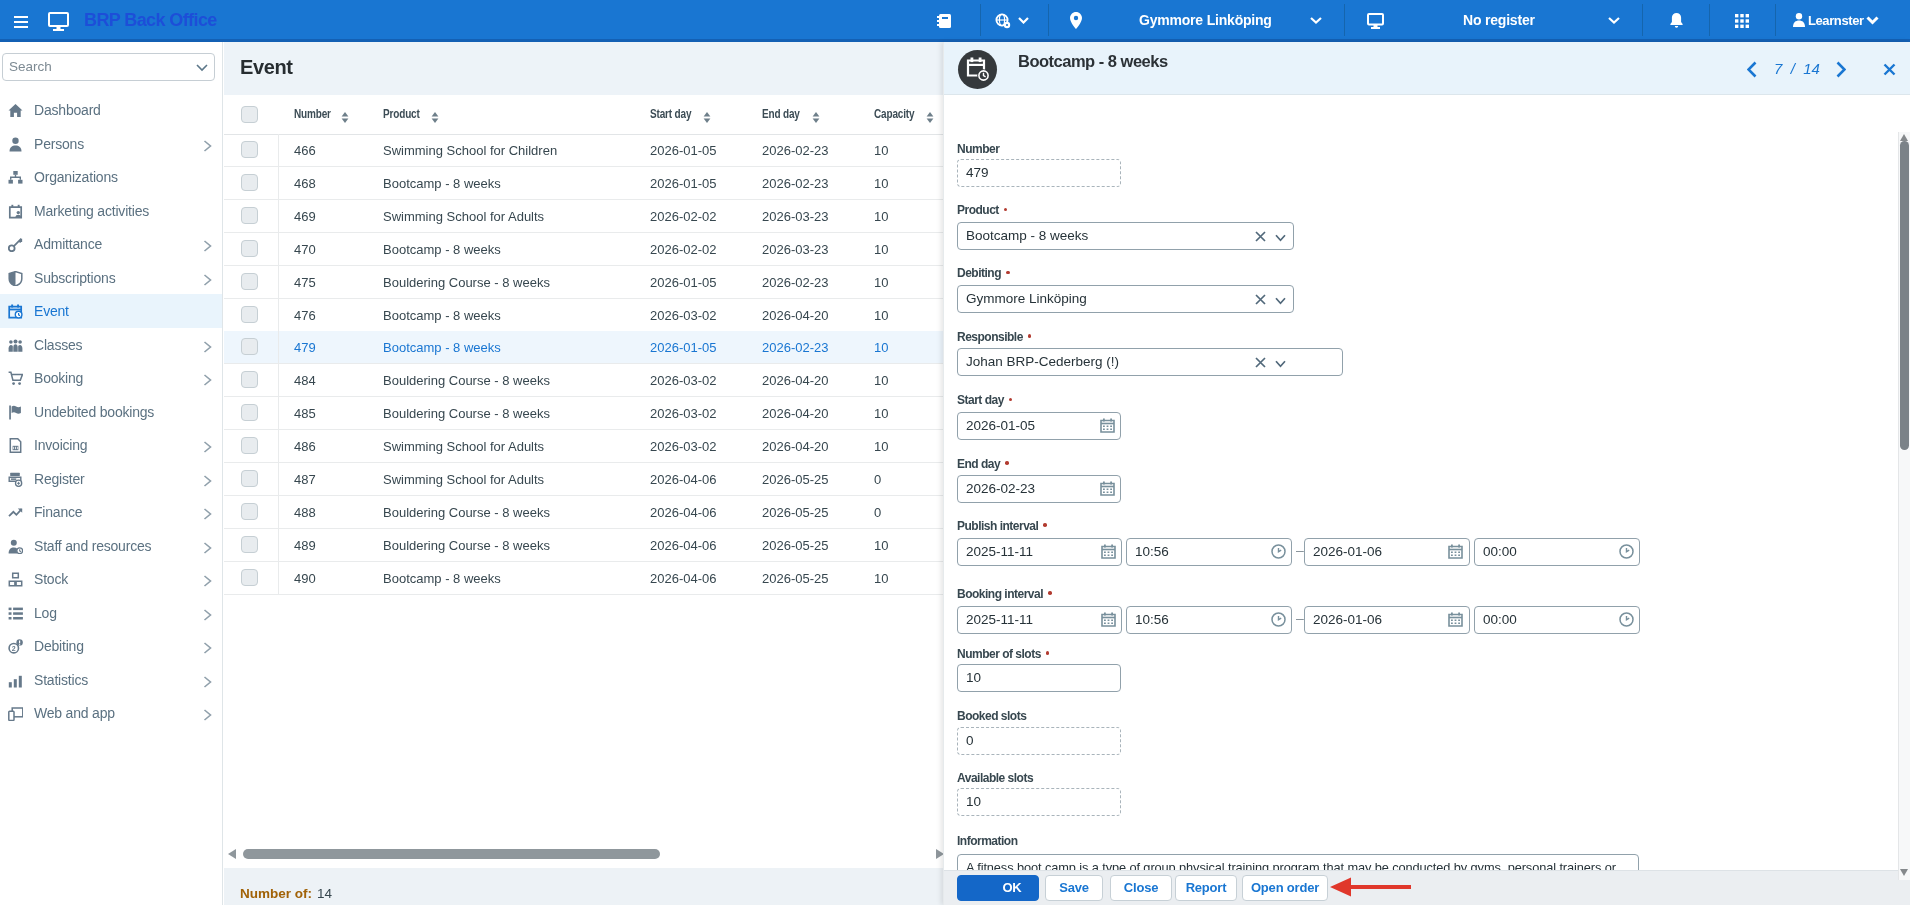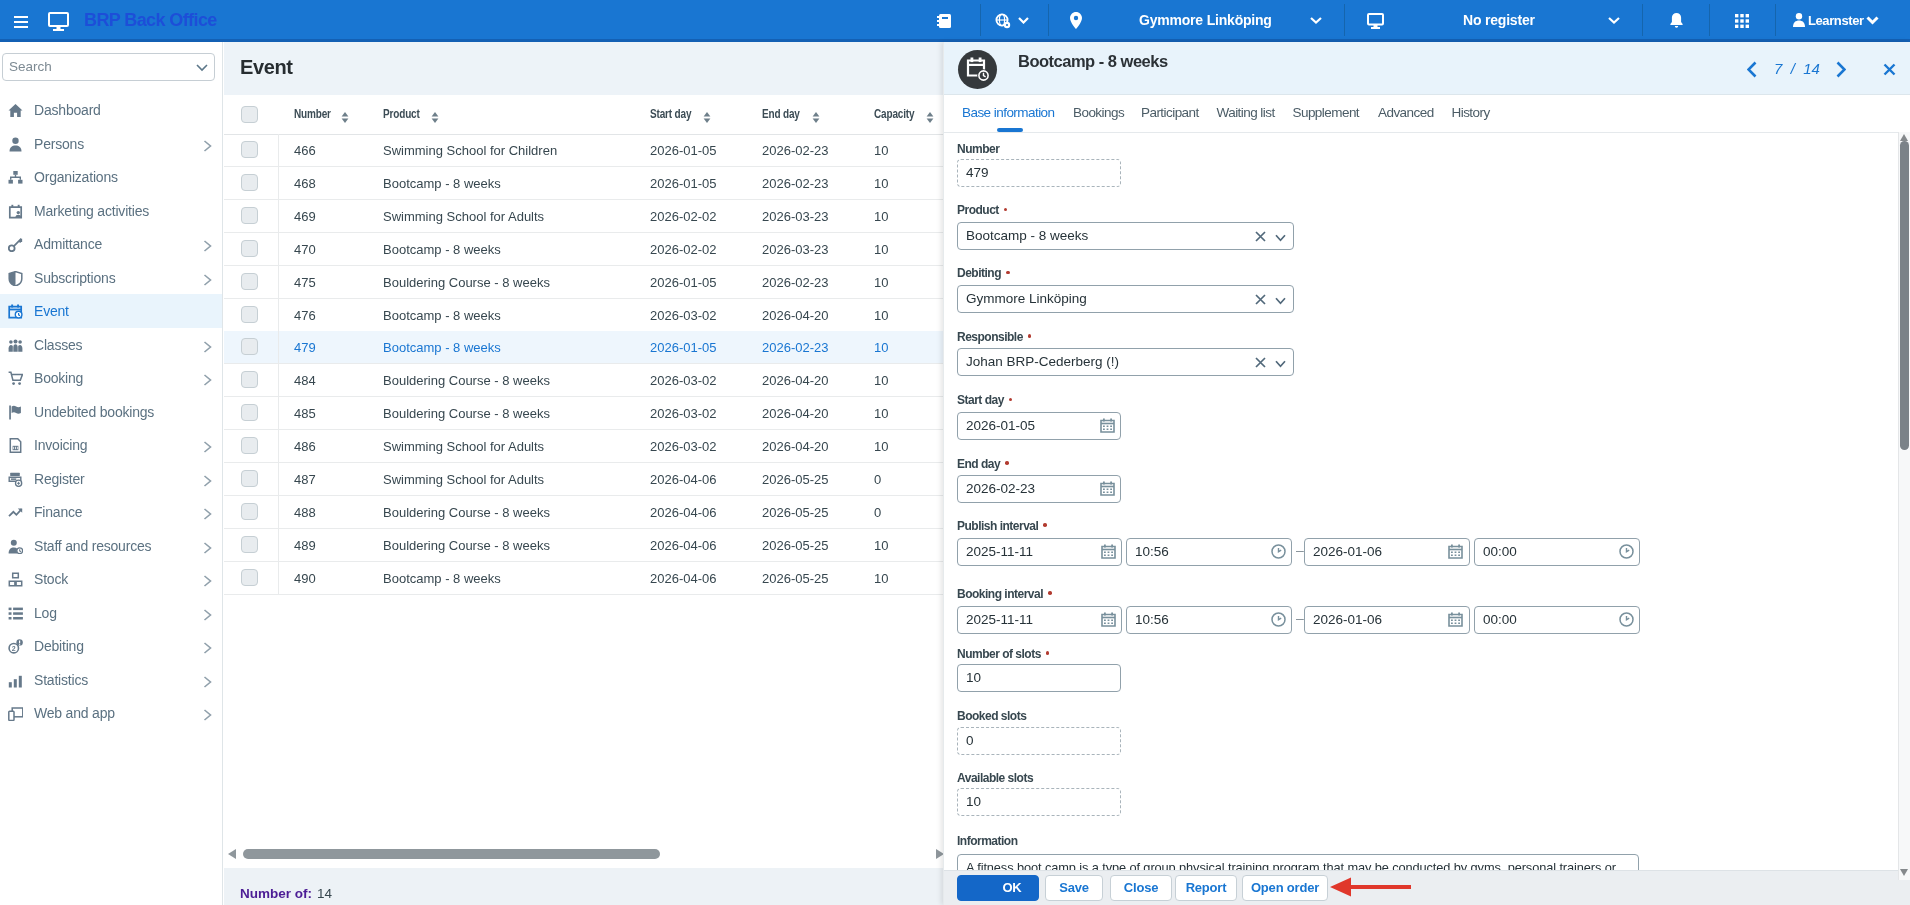--- a/index.html
+++ b/index.html
@@ -358,21 +358,21 @@
     <div class="chev"><svg width="9" height="12" viewBox="0 0 9 12">
           <path d="M1.5 1 L7.5 6 L1.5 11" fill="none" stroke="#90a0ab" stroke-width="1.6"></path>
         </svg></div>
     </div>
   </div>
 
 <div id="mainbg"></div>
 <div id="tablepanel"></div>
 <div id="eventtitle">Event</div>
 <div id="mainfooter"></div>
-<div class="abs" style="left:240px;top:886px;font-size:13.5px;font-weight:bold;color:#4c1d95;">Number of:</div>
+<div class="abs" style="left:240px;top:886px;font-size:13.5px;font-weight:bold;color:#a16207;">Number of:</div>
 <div class="abs" style="left:317px;top:886px;font-size:13.5px;color:#37474f;">14</div>
 
 <div class="cbx" style="top:106px"></div>
 <div class="th" style="left:294px">Number</div>
 <div class="th" style="left:383px">Product</div>
 <div class="th" style="left:650px">Start day</div>
 <div class="th" style="left:762px">End day</div>
 <div class="th" style="left:874px">Capacity</div>
 <div class="abs" style="left:224px;top:134px;width:719px;height:1px;background:#e2e5e7"></div>
 <div id="rows">
@@ -506,51 +506,41 @@
     <path d="M2 3.5 h16 v15 h-16 z" fill="none" stroke="#fff" stroke-width="2.2"></path>
     <rect x="4.5" y="0.5" width="2.8" height="4.6" fill="#fff"></rect>
       <rect x="12.7" y="0.5" width="2.8" height="4.6" fill="#fff"></rect>
     <rect x="2" y="6.8" width="16" height="2.2" fill="#fff"></rect>
     <circle cx="17.5" cy="18.5" r="6.2" fill="#35393c"></circle>
     <circle cx="17.5" cy="18.5" r="4.6" fill="none" stroke="#fff" stroke-width="1.6"></circle>
     <path d="M17.5 15.8 v2.9 l2.1 1.2" stroke="#fff" stroke-width="1.4" fill="none"></path>
   </svg>
   <div id="dtitle">Bootcamp - 8 weeks</div>
   <div id="dcount">7&nbsp; /&nbsp; 14</div>
-  <div id="dtabs">
-    <div class="tab act" style="left:18px">Base information</div>
-    <div class="tab" style="left:129px">Bookings</div>
-    <div class="tab" style="left:197px">Participant</div>
-    <div class="tab" style="left:272.5px">Waiting list</div>
-    <div class="tab" style="left:348.5px">Supplement</div>
-    <div class="tab" style="left:434px">Advanced</div>
-    <div class="tab" style="left:507.5px">History</div>
-    <div id="tabind"></div>
-  </div>
   <div id="dform">
       <div class="flabel" style="left:13px;top:99.5px">Number</div>
       <div class="finput dash" style="left:13px;top:117.1px;width:164px">479</div>
       <div class="flabel req" style="left:13px;top:161px">Product</div>
       <div class="finput" style="left:13px;top:179.7px;width:337px">Bootcamp - 8 weeks</div>
       <div class="icright" style="left:311px;top:185.7px"><svg width="11" height="11" viewBox="0 0 11 11">
           <path d="M1 1 L10 10 M10 1 L1 10" stroke="#52697b" stroke-width="1.7"></path>
         </svg></div>
       <div class="icright" style="left:331px;top:185.7px"><svg width="11" height="8" viewBox="0 0 11 8">
           <path d="M1 1.2 L5.5 6.2 L10 1.2" fill="none" stroke="#52697b" stroke-width="1.7"></path>
         </svg></div>
       <div class="flabel req" style="left:13px;top:224px">Debiting</div>
       <div class="finput" style="left:13px;top:243px;width:337px">Gymmore Linköping</div>
       <div class="icright" style="left:311px;top:249px"><svg width="11" height="11" viewBox="0 0 11 11">
           <path d="M1 1 L10 10 M10 1 L1 10" stroke="#52697b" stroke-width="1.7"></path>
         </svg></div>
       <div class="icright" style="left:331px;top:249px"><svg width="11" height="8" viewBox="0 0 11 8">
           <path d="M1 1.2 L5.5 6.2 L10 1.2" fill="none" stroke="#52697b" stroke-width="1.7"></path>
         </svg></div>
       <div class="flabel req" style="left:13px;top:287.5px">Responsible</div>
-      <div class="finput" style="left:13px;top:306.3px;width:337px">Johan BRP-Cederberg (!)</div>
+      <div class="finput" style="left:13px;top:306.3px;width:386px">Johan BRP-Cederberg (!)</div>
       <div class="icright" style="left:311px;top:312.3px"><svg width="11" height="11" viewBox="0 0 11 11">
           <path d="M1 1 L10 10 M10 1 L1 10" stroke="#52697b" stroke-width="1.7"></path>
         </svg></div>
       <div class="icright" style="left:331px;top:312.3px"><svg width="11" height="8" viewBox="0 0 11 8">
           <path d="M1 1.2 L5.5 6.2 L10 1.2" fill="none" stroke="#52697b" stroke-width="1.7"></path>
         </svg></div>
       <div class="flabel req" style="left:13px;top:351px">Start day</div>
       <div class="finput" style="left:13px;top:369.6px;width:164px">2026-01-05</div>
       <div class="icright" style="left:156px;top:375.6px"><svg width="15" height="15" viewBox="0 0 15 15">
           <path d="M1 2.5 h13 v11.5 h-13 z" fill="none" stroke="#78909c" stroke-width="1.6"></path>

